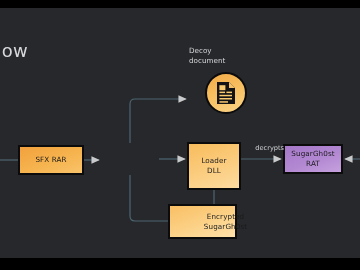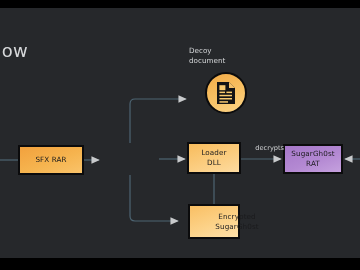--- a/index.html
+++ b/index.html
@@ -73,29 +73,29 @@
   #node-sfx-rar {
     left: 18px; top: 137px; width: 66px; height: 30px;
     background: linear-gradient(160deg, #f2a13d 0%, #f6b44f 55%, #f9c36a 100%);
     justify-content: center;
   }
   #node-vb-script {
     left: 101px; top: 135px; width: 58px; height: 32px;
     background: linear-gradient(160deg, #f1a23f 0%, #f7b856 60%, #fbcd7d 100%);
   }
   #node-loader-dll {
-    left: 187px; top: 134px; width: 54px; height: 32px;
+    left: 187px; top: 134px; width: 54px; height: 48px;
     background: linear-gradient(160deg, #f8bc5c 0%, #fbcd80 55%, #fddba0 100%);
   }
   #node-sugargh0st-rat {
     left: 283px; top: 136px; width: 60px; height: 30px;
     background: linear-gradient(160deg, #a678c9 0%, #b388d2 55%, #c5a1de 100%);
   }
   #node-encrypted-sugargh0st {
-    left: 188px; top: 196px; width: 52px; height: 35px;
+    left: 168px; top: 196px; width: 69px; height: 35px;
     background: linear-gradient(160deg, #f9bf64 0%, #fcd288 55%, #fee0a9 100%);
     padding-left: 46px;
   }
 
   
   #decoy-group {
     position: absolute;
     left: 189px; top: 38px; width: 70px; height: 72px;
     z-index: 3;
   }

